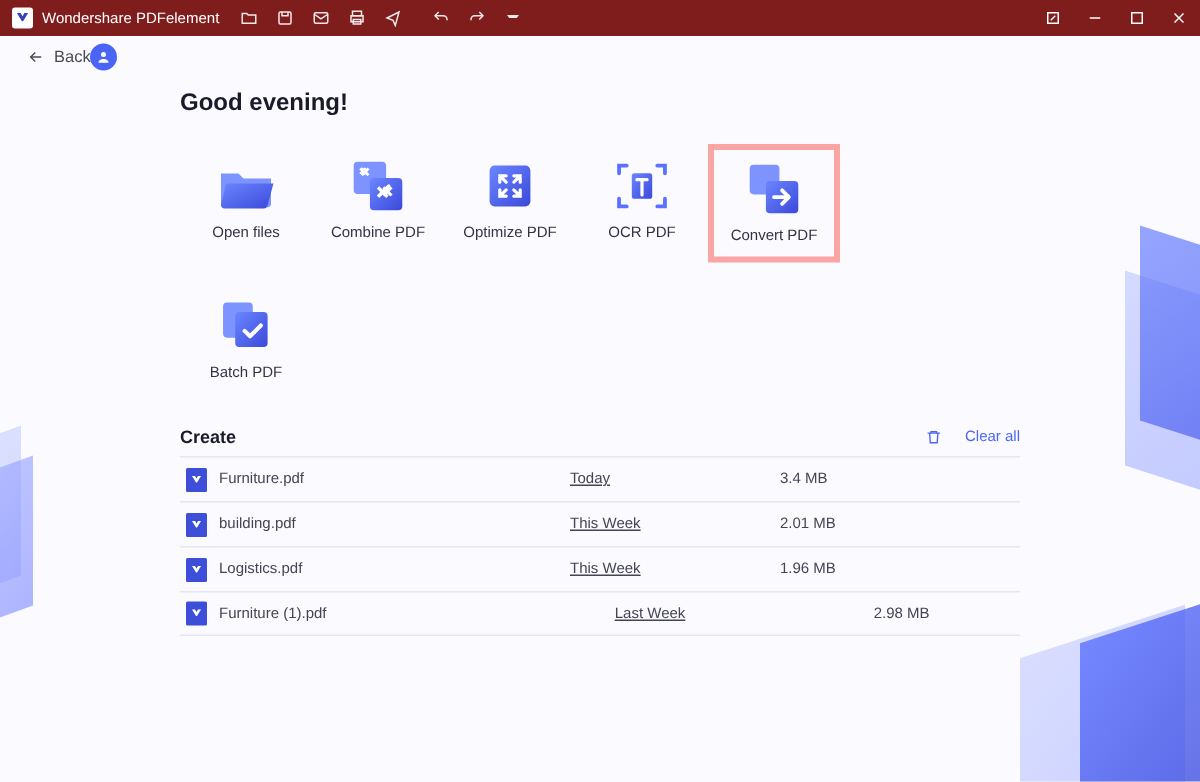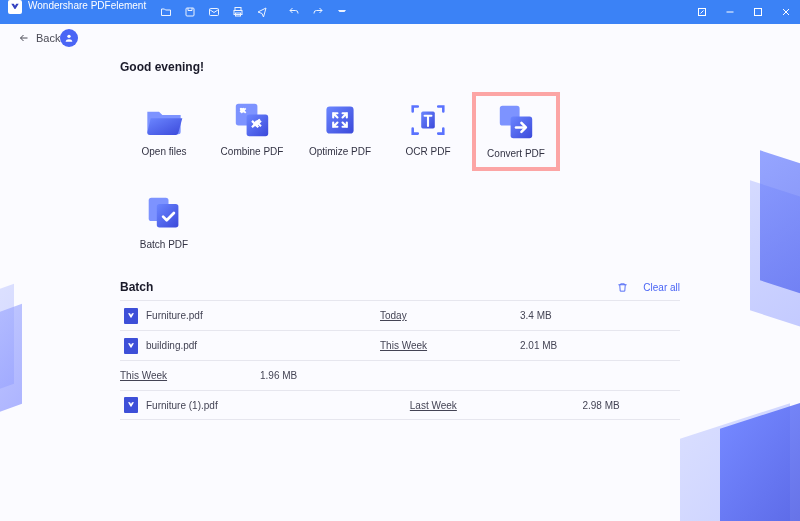--- a/index.html
+++ b/index.html
@@ -6,22 +6,23 @@
   body {
     font-family: -apple-system, BlinkMacSystemFont, "Segoe UI", Arial, sans-serif;
     background: #fbfbff;
     width: 800px;
     height: 521px;
     overflow: hidden;
     position: relative;
   }
   .titlebar {
     height: 24px;
-    background: #3b82f6;
+    background: #7f1d1d;
     display: flex;
+    align-items: center;
     padding: 0 8px;
     color: #fff;
     font-size: 10px;
   }
   .titlebar .app-logo {
     width: 14px; height: 14px;
     background: #fff;
     margin-right: 6px;
     border-radius: 2px;
     display:flex; align-items:center; justify-content:center;
@@ -46,21 +47,21 @@
     background: #4a65f5;
     display:flex; align-items:center; justify-content:center;
   }
   .avatar svg { width:10px; height:10px; fill:#fff;}
 
   .content {
     padding: 0 120px 0 120px;
     position: relative;
   }
   .greeting {
-    font-size: 12px;
+    font-size: 16px;
     font-weight: 700;
     color: #1a1a2a;
     margin: 8px 0 18px 0;
   }
 
   .tiles {
     display:flex;
     flex-wrap: wrap;
     gap: 0;
   }
@@ -351,21 +352,21 @@
             <rect x="3" y="3" width="22" height="26" rx="3" fill="#7d93ff"></rect>
             <rect x="12" y="10" width="24" height="26" rx="3" fill="url(#gBlue)"></rect>
             <path d="M19 24l4 4 8-8" stroke="#fff" stroke-width="3" fill="none" stroke-linecap="round" stroke-linejoin="round"></path>
           </svg>
         </div>
     <span class="tile-label">Batch PDF</span>
       </div>
     </div>
 
   <div class="recent-header">
-    <div class="rh-title">Batch</div>
+    <div class="rh-title">Create</div>
     <div class="clear-all">
       <svg width="11" height="11" viewBox="0 0 24 24" fill="none" stroke="#4a65f5" stroke-width="2">
           <path d="M3 6h18"></path>
           <path d="M8 6V4h8v2"></path>
           <path d="M6 6l1 14h10l1-14"></path>
         </svg>
       <span>Clear all</span>
     </div>
   </div>
 
@@ -388,20 +389,28 @@
         <svg viewBox="0 0 24 24">
               <path d="M3 4h6l3 5 3-5h6l-8 13h-2L3 4z"></path>
             </svg>
       </div>
       <span>building.pdf</span>
     </div>
     <div class="time-col">This Week</div>
     <div class="size-col">2.01 MB</div>
       </div>
       <div class="recent-row">
+    <div class="file-col">
+      <div class="file-icon">
+        <svg viewBox="0 0 24 24">
+              <path d="M3 4h6l3 5 3-5h6l-8 13h-2L3 4z"></path>
+            </svg>
+      </div>
+      <span>Logistics.pdf</span>
+    </div>
     <div class="time-col">This Week</div>
     <div class="size-col">1.96 MB</div>
       </div>
       <div class="recent-row">
     <div class="file-col">
       <div class="file-icon">
         <svg viewBox="0 0 24 24">
               <path d="M3 4h6l3 5 3-5h6l-8 13h-2L3 4z"></path>
             </svg>
       </div>

